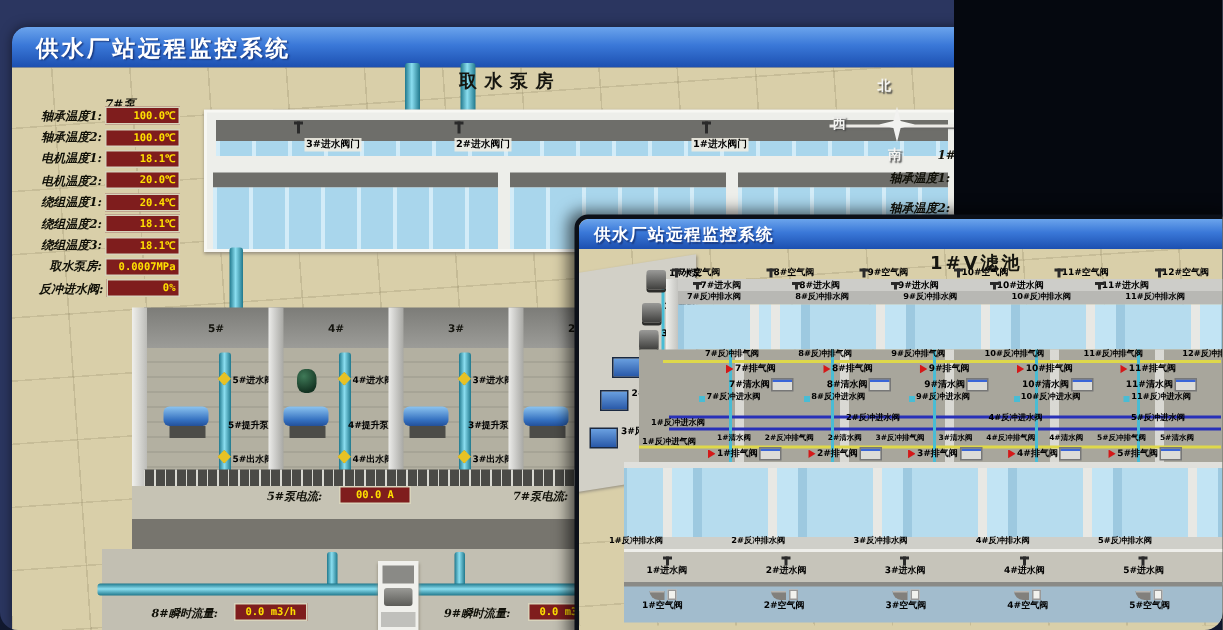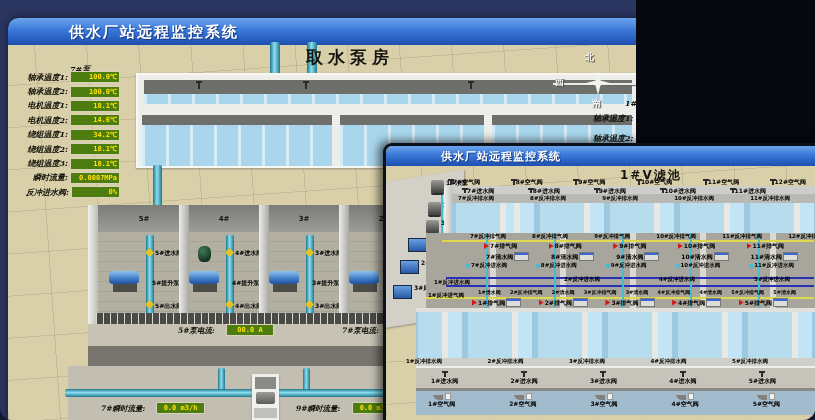--- a/index.html
+++ b/index.html
@@ -2,27 +2,27 @@
 <html><head>
 <meta charset="utf-8">
 <style>
   html,body{margin:0;padding:0;background:#11182e;}
   .canvas{position:relative;width:815px;height:420px;background:#2b3660;overflow:hidden;
           font-family:"DejaVu Sans",sans-serif;border-radius:0 0 12px 12px;}
   .abs{position:absolute;}
   
   .win{position:absolute;overflow:hidden;}
   .titlebar{position:absolute;left:0;top:0;right:0;background:linear-gradient(#6ba4ec,#3a78d8 45%,#1c4fb0);}
-  .titletext{color:#fff;font-weight:bold;white-space:nowrap;text-shadow:1px 1px 1px #1a3a80;margin-left:45px;}
+  .titletext{color:#fff;font-weight:bold;white-space:nowrap;text-shadow:1px 1px 1px #1a3a80;}
   .beige{background:#d9cfa9;background-image:
      repeating-linear-gradient(86deg, rgba(125,115,82,.22) 0 1px, transparent 1px 52px),
      repeating-linear-gradient(-4deg, rgba(125,115,82,.20) 0 1px, transparent 1px 42px);}
   
   .slabel{font-family:"DejaVu Serif",serif;font-style:italic;font-weight:bold;color:#101008;white-space:nowrap;}
-  .vbox{background:#4d7c0f;border:1px solid #d8d4bc;color:#ffe100;font-weight:bold;
+  .vbox{background:#7f1d1d;border:1px solid #d8d4bc;color:#ffe100;font-weight:bold;
         font-family:"DejaVu Sans Mono",monospace;text-align:right;white-space:nowrap;}
   .prow{display:flex;align-items:center;height:14.4px;}
   .prow .plab{flex:1;text-align:right;font-size:8px;padding-right:2px;}
   .prow .vbox{width:46px;height:10px;line-height:10px;font-size:7px;padding-right:2px;}
   .teal-v{background:linear-gradient(90deg,#20788c,#8adef0 45%,#20788c);border-radius:2px;}
   .teal-h{background:linear-gradient(180deg,#20788c,#8adef0 45%,#20788c);border-radius:2px;}
   .water{background:repeating-linear-gradient(90deg,#d3ecf8 0 3px,#a9d6ec 3px 24px);}
   .chip{background:rgba(238,236,226,.9);padding:0 1px;font-size:6.5px;font-weight:bold;color:#000;white-space:nowrap;}
   .stem{width:2px;height:8px;background:#2a2a2a;position:relative;display:inline-block;}
   .stem::before{content:'';position:absolute;top:0;left:-2px;width:6px;height:2px;background:#2a2a2a;}
@@ -61,21 +61,21 @@
 
   <div class="win" style="left:8px;top:18px;width:645px;height:402px;border-radius:10px 10px 0 0;z-index:1;box-shadow:0 0 8px rgba(0,0,0,.5);">
     <div class="titlebar" style="height:27px;border-radius:10px 10px 0 0;">
       <div class="titletext abs" style="left:16px;top:5px;font-size:15px;letter-spacing:2px;">供水厂站远程监控系统</div>
     </div>
     <div class="abs beige" style="left:0;top:27px;width:645px;height:375px;"></div>
 
     <div class="abs teal-v" style="left:262px;top:24px;width:10px;height:58px;"></div>
     <div class="abs teal-v" style="left:299px;top:24px;width:10px;height:58px;"></div>
 
-    <div class="abs" style="left:298px;top:28px;font-size:17px;font-weight:bold;letter-spacing:5px;color:#15150f;font-family:'DejaVu Serif',serif;">取水泵房</div>
+    <div class="abs" style="left:298px;top:28px;font-size:12px;font-weight:bold;letter-spacing:5px;color:#15150f;font-family:'DejaVu Serif',serif;">取水泵房</div>
 
     <div class="abs slabel" style="left:62px;top:46px;font-size:8px;">7#泵</div>
     <div class="abs" style="left:18px;top:52px;width:94px;">
 
         <div class="prow">
           <span class="plab slabel">轴承温度1:</span>
           <span class="vbox">100.0℃</span>
         </div>
 
         <div class="prow">
@@ -83,55 +83,63 @@
           <span class="vbox">100.0℃</span>
         </div>
 
         <div class="prow">
           <span class="plab slabel">电机温度1:</span>
           <span class="vbox">18.1℃</span>
         </div>
 
         <div class="prow">
           <span class="plab slabel">电机温度2:</span>
-          <span class="vbox">14.6℃</span>
+          <span class="vbox">20.0℃</span>
         </div>
 
         <div class="prow">
           <span class="plab slabel">绕组温度1:</span>
-          <span class="vbox">34.2℃</span>
+          <span class="vbox">20.4℃</span>
         </div>
 
         <div class="prow">
           <span class="plab slabel">绕组温度2:</span>
           <span class="vbox">18.1℃</span>
         </div>
 
         <div class="prow">
           <span class="plab slabel">绕组温度3:</span>
           <span class="vbox">18.1℃</span>
         </div>
 
         <div class="prow">
-          <span class="plab slabel">瞬时流量:</span>
+          <span class="plab slabel">取水泵房:</span>
           <span class="vbox">0.0007MPa</span>
         </div>
 
         <div class="prow">
           <span class="plab slabel">反冲进水阀:</span>
           <span class="vbox">0%</span>
         </div>
       </div>
 
     <div class="abs" style="left:128px;top:55px;width:504px;height:95px;background:#edeeea;box-shadow:inset 0 0 0 2px #f7f7f3,0 1px 2px #9a9280;">
       <div class="abs" style="left:8px;top:7px;width:488px;height:14px;background:#6e6e6a;"></div>
       <div class="abs water" style="left:8px;top:21px;width:488px;height:10px;"></div>
       <i class="stem abs" style="left:62px;top:1px;"></i>
       <i class="stem abs" style="left:162px;top:1px;"></i>
       <i class="stem abs" style="left:320px;top:1px;"></i>
+      <div class="abs" style="left:0;top:19px;width:500px;height:10px;">
+
+          <span class="chip abs" style="left: 67px; top: 0px;">3#进水阀门</span>
+
+          <span class="chip abs" style="left: 167px; top: 0px;">2#进水阀门</span>
+
+          <span class="chip abs" style="left: 325px; top: 0px;">1#进水阀门</span>
+        </div>
       <div class="abs" style="left:6px;top:42px;width:190px;height:10px;background:#6e6e6a;"></div>
       <div class="abs water" style="left:6px;top:52px;width:190px;height:41px;"></div>
       <div class="abs" style="left:204px;top:42px;width:144px;height:10px;background:#6e6e6a;"></div>
       <div class="abs water" style="left:204px;top:52px;width:144px;height:41px;"></div>
       <div class="abs" style="left:356px;top:42px;width:140px;height:10px;background:#6e6e6a;"></div>
       <div class="abs water" style="left:356px;top:52px;width:140px;height:41px;"></div>
     </div>
 
     <div class="abs teal-v" style="left:145px;top:147px;width:9px;height:45px;"></div>
 
@@ -210,21 +218,21 @@
     <div class="abs teal-v" style="left:210px;top:350px;width:7px;height:25px;"></div>
     <div class="abs teal-v" style="left:295px;top:350px;width:7px;height:25px;"></div>
     <div class="abs teal-h" style="left:57px;top:371px;width:588px;height:8px;"></div>
 
     <div class="abs" style="left:244px;top:356px;width:27px;height:46px;background:#f0f0ec;box-shadow:0 1px 2px #8a8474;">
       <div class="abs" style="left:3px;top:3px;width:21px;height:12px;background:#8a8a86;"></div>
       <div class="abs" style="left:4px;top:18px;width:19px;height:12px;background:linear-gradient(#9a9a96,#5c5c58);border-radius:2px;"></div>
       <div class="abs" style="left:2px;top:34px;width:23px;height:10px;background:#c0c0bc;"></div>
     </div>
 
-    <div class="abs slabel" style="left:93px;top:386px;font-size:7.5px;">7#瞬时流量:</div>
+    <div class="abs slabel" style="left:93px;top:386px;font-size:7.5px;">8#瞬时流量:</div>
     <div class="abs vbox" style="left:148px;top:384px;width:47px;height:10px;line-height:10px;font-size:7px;text-align:center;">0.0 m3/h</div>
     <div class="abs slabel" style="left:288px;top:386px;font-size:7.5px;">9#瞬时流量:</div>
     <div class="abs vbox" style="left:344px;top:384px;width:47px;height:10px;line-height:10px;font-size:7px;text-align:center;">0.0 m3/h</div>
 
     <div class="abs" style="left:545px;top:65px;width:88px;height:2px;background:#eceae6;box-shadow:1px 1px 1px #666;"></div>
     <div class="abs star" style="left:578px;top:53px;"></div>
     <div class="abs cdir" style="left:577px;top:33px;">北</div>
     <div class="abs cdir" style="left:547px;top:58px;">西</div>
     <div class="abs cdir" style="left:584px;top:79px;">南</div>
 

